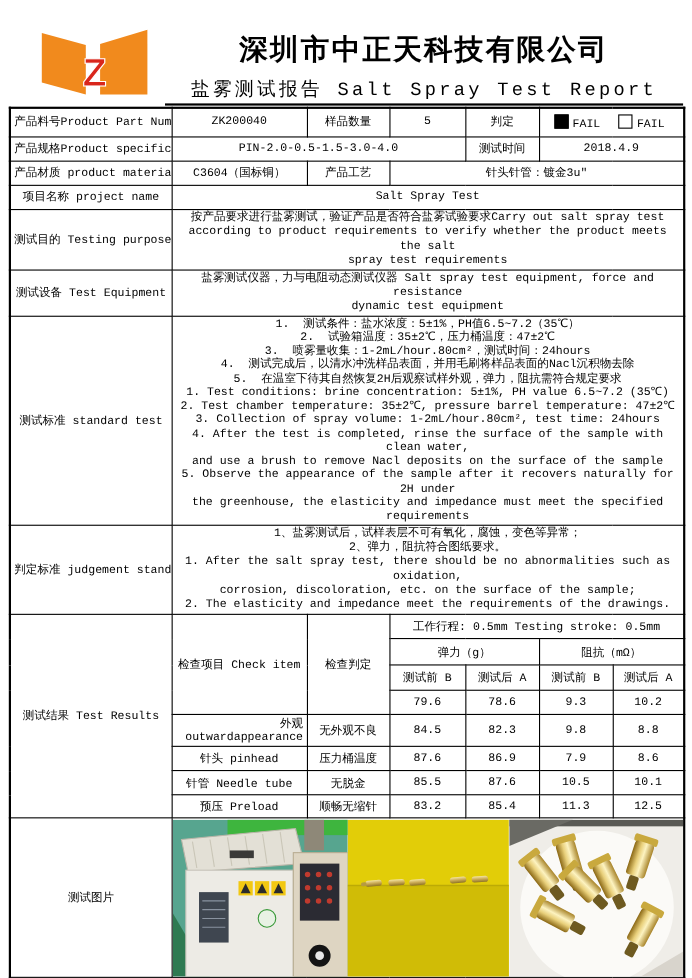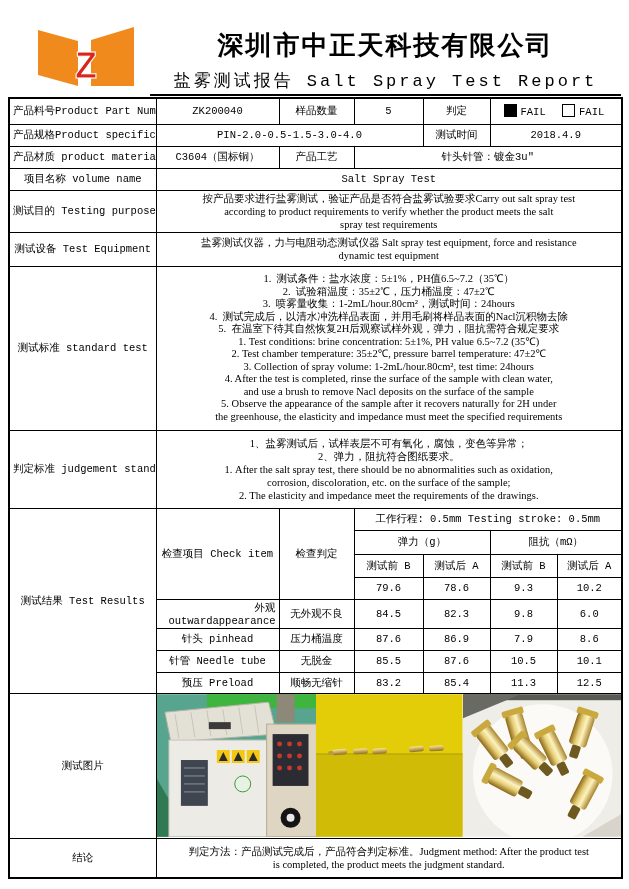--- a/index.html
+++ b/index.html
@@ -13,21 +13,21 @@
            font-size:26px;letter-spacing:2px;text-align:center;margin-top:6px;}
   .subtitle{font-size:17px;letter-spacing:3px;text-align:center;margin-top:6px;
             border-bottom:2px solid #000;display:block;padding-bottom:2px;}
   
   table.rep{position:absolute;top:97px;left:8px;width:613px;border-collapse:collapse;
             table-layout:fixed;}
   table.rep td{border:1px solid #000;font-size:10.5px;text-align:center;vertical-align:middle;
                padding:1px 3px;overflow:hidden;}
   table.rep{border:2px solid #000;}
   td.lbl{white-space:nowrap;}
-  td.txt{text-align:left;white-space:pre-wrap;line-height:13px;font-family:Liberation Serif, serif;}
+  td.txt{text-align:left;white-space:pre-wrap;line-height:13px;}
   td.std{line-height:12.5px;font-size:10.3px;}
   td.pre{white-space:pre-wrap;}
   .cb{display:inline-block;width:11px;height:11px;border:1px solid #000;vertical-align:-2px;margin:0 4px 0 10px;}
   .cb.filled{background:#000;}
   .photostrip{display:flex;width:100%;height:143px;}
   .photostrip svg{display:block;height:143px;}
 </style>
 </head>
 <body>
 
@@ -79,21 +79,21 @@
     </tr>
 
     <tr style="height:22px">
       <td class="lbl">产品材质 product material</td>
       <td>C3604（国标铜）</td>
       <td class="lbl">产品工艺</td>
       <td colspan="4">针头针管：镀金3u″</td>
     </tr>
 
     <tr style="height:22px">
-      <td class="lbl">项目名称 volume name</td>
+      <td class="lbl">项目名称 project name</td>
       <td colspan="6">Salt Spray Test</td>
     </tr>
 
     <tr style="height:41px">
       <td class="lbl">测试目的 Testing purposes</td>
       <td colspan="6" class="txt">按产品要求进行盐雾测试，验证产品是否符合盐雾试验要求Carry out salt spray test
 according to product requirements to verify whether the product meets the salt
 spray test requirements</td>
     </tr>
 
@@ -151,21 +151,21 @@
       <td>10.2</td>
     </tr>
 
     <tr style="height:28px">
       <td class="pre" style="text-align:right">外观
 outwardappearance</td>
       <td>无外观不良</td>
       <td>84.5</td>
       <td>82.3</td>
       <td>9.8</td>
-      <td>6.0</td>
+      <td>8.8</td>
     </tr>
     <tr style="height:22px">
       <td>针头 pinhead</td>
       <td>压力桶温度</td>
       <td>87.6</td>
       <td>86.9</td>
       <td>7.9</td>
       <td>8.6</td>
     </tr>
     <tr style="height:22px">

